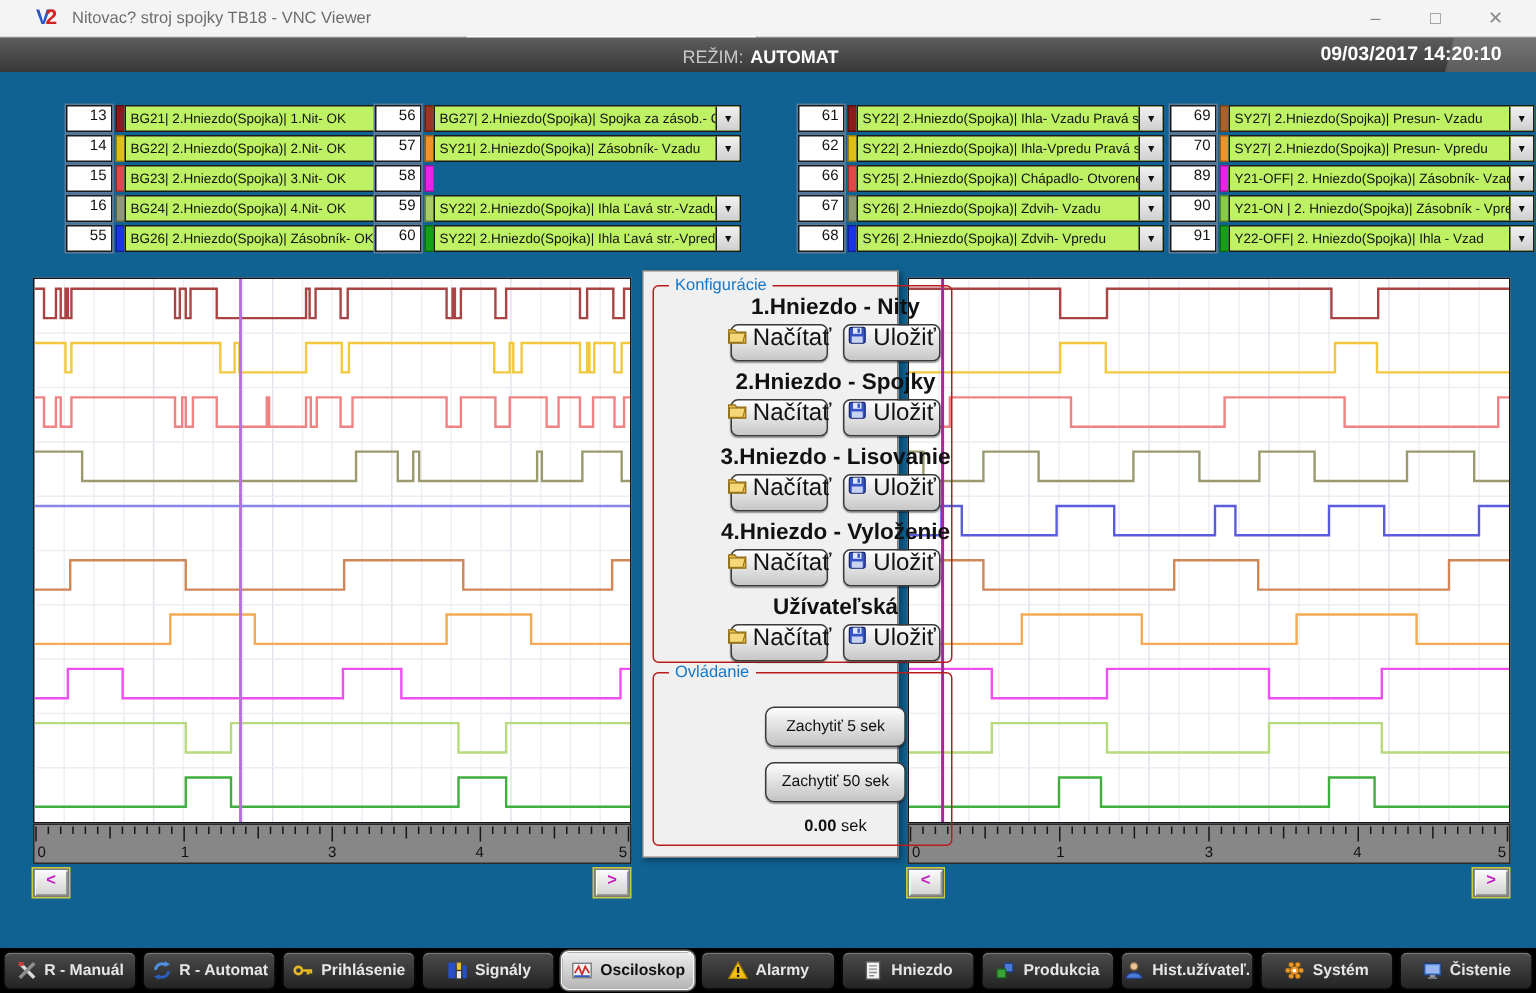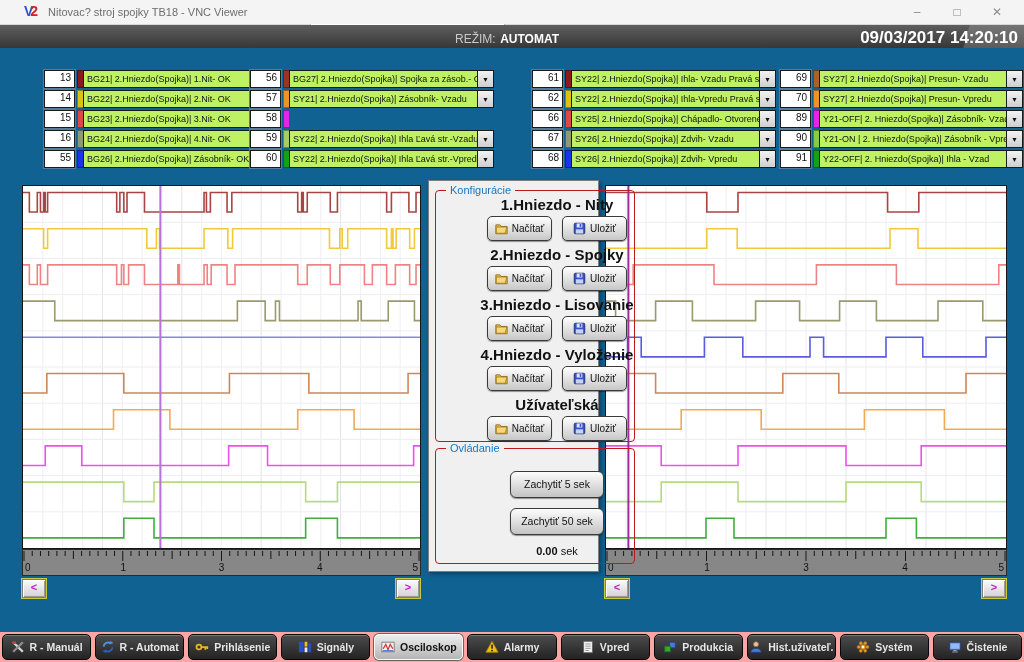--- a/index.html
+++ b/index.html
@@ -12,21 +12,21 @@
   .vnc-logo .v{color:#2b55c4;} .vnc-logo .two{color:#d42222;margin-left:-3px;}
   .win-title{position:absolute;left:48px;top:6px;font-size:11px;color:#6d6d6d;white-space:nowrap;}
   .win-btn{position:absolute;top:2px;width:30px;height:20px;text-align:center;line-height:20px;color:#8a8a8a;font-size:12px;cursor:default;}
   .win-min{right:92px;} .win-max{right:52px;} .win-close{right:12px;}
   .vnc-stub{position:absolute;left:310px;top:24px;width:193px;height:6px;background:#ffffff;border:1px solid #b9b9b9;border-top:none;}
 
   
   .header{position:absolute;left:0;top:25px;width:1024px;height:23px;background:linear-gradient(#5e5e5e,#373737);color:#fff;}
   .hdr-label{color:#c9c9c9;font-size:12px;} .hdr-value{color:#ffffff;font-size:12px;font-weight:bold;}
   .hdr-user{position:absolute;left:14px;top:4px;} .hdr-mode{position:absolute;left:455px;top:4px;}
-  .hdr-dt{position:absolute;right:6px;top:3px;font-size:17px;font-weight:bold;}
+  .hdr-dt{position:absolute;right:23px;top:3px;font-size:13px;font-weight:bold;}
   .hdr-wedge{position:absolute;right:0;top:0;width:130px;height:23px;background:linear-gradient(105deg,rgba(0,0,0,0) 55%,rgba(160,160,160,.35) 56%);}
 
   
   .ch-col{position:absolute;top:70px;}
   .ch-row{display:flex;align-items:stretch;height:18px;margin-bottom:2px;}
   .ch-num{width:26px;background:#fff;border:1px solid #1a1a1a;outline:1px solid #5a7a9a;font-size:10px;color:#111;text-align:right;padding:1px 3px 0 0;}
   .ch-swatch{width:5px;margin-left:2px;border:1px solid rgba(0,0,0,.35);border-right:none;}
   .ch-select{flex:1;display:flex;background:#bef264;border:1px solid #1a1a1a;align-items:center;overflow:hidden;cursor:default;}
   .ch-select-text{flex:1;font-size:9px;color:#111;white-space:nowrap;overflow:hidden;padding:0 2px 0 3px;}
   .ch-arrow{width:15px;align-self:stretch;background:linear-gradient(#f2f2f2,#cfcfcf);border-left:1px solid #1a1a1a;font-size:7px;color:#111;display:flex;align-items:center;justify-content:center;}
@@ -37,28 +37,28 @@
   .scroll-btn{position:absolute;width:22px;height:17px;background:linear-gradient(#fbfbfb,#d2d2d2);border:1px solid #7d7d7d;box-shadow:inset 1px 1px 0 #ffffff, inset -1px -1px 0 #9a9a9a, 0 0 0 1px #caca40;color:#c21dc2;font-weight:bold;font-size:11px;line-height:15px;text-align:center;cursor:pointer;}
 
   
   .cfg-panel{position:absolute;left:428px;top:180px;width:169px;height:390px;background:#f0f0f0;border:1px solid #7e7e7e;box-shadow:2px 2px 4px rgba(0,0,0,.35);}
   .groupbox{position:absolute;left:6px;border:1px solid #b91c1c;border-radius:4px;padding-left:44px;}
   .gb-konfig{top:9px;width:154px;height:250px;}
   .gb-ovlad{top:267px;width:154px;height:114px;}
   .gb-legend{position:absolute;top:-7px;left:10px;background:#f0f0f0;padding:0 4px;font-size:11px;color:#1577c8;}
   .cfg-section-title{text-align:center;font-size:15px;font-weight:bold;color:#111;margin:5px 0 3px 0;}
   .cfg-btn-row{display:flex;justify-content:center;gap:10px;}
-  .cfg-btn{display:flex;align-items:center;justify-content:center;gap:4px;width:63px;height:23px;border:1px solid #3a3a3a;border-radius:5px;background:linear-gradient(#ffffff,#c7c7c7);font-size:10px;color:#111;box-shadow:0 1px 1px rgba(0,0,0,.4);cursor:pointer;}
+  .cfg-btn{display:flex;justify-content:center;gap:4px;width:63px;height:23px;border:1px solid #3a3a3a;border-radius:5px;background:linear-gradient(#ffffff,#c7c7c7);font-size:16px;color:#111;box-shadow:0 1px 1px rgba(0,0,0,.4);cursor:pointer;}
   .cfg-btn .ic{display:inline-flex;}
   .ctl-btn{display:block;margin:0 auto;width:92px;height:25px;border:1px solid #3a3a3a;border-radius:6px;background:linear-gradient(#fdfdfd,#c3c3c3);font-size:10.5px;color:#111;text-align:center;line-height:24px;box-shadow:0 1px 1px rgba(0,0,0,.4);cursor:pointer;}
   .elapsed{ text-align:center;font-size:11px;color:#111;margin-top:10px;}
   .elapsed b{font-weight:bold;}
 
   
-  .taskbar{position:absolute;left:0;top:632px;width:1024px;height:30px;background:#fca5a5;display:flex;align-items:center;gap:4px;padding:0 2px;box-sizing:border-box;}
+  .taskbar{position:absolute;left:0;top:632px;width:1024px;height:30px;background:#000000;display:flex;align-items:center;gap:4px;padding:0 2px;box-sizing:border-box;}
   .tb-btn{flex:1;height:24px;display:flex;align-items:center;justify-content:center;gap:5px;background:linear-gradient(#4c4c4c,#232323);border:1px solid #080808;border-radius:5px;box-shadow:inset 0 1px 0 rgba(255,255,255,.25);color:#e6e6e6;font-size:10.5px;font-weight:bold;white-space:nowrap;overflow:hidden;cursor:pointer;}
   .tb-btn.active{background:linear-gradient(#ededed,#b5b5b5);color:#111;border-color:#fafafa;box-shadow:0 0 0 1px #666;}
   .tb-icon{display:inline-flex;}
 </style>
 </head>
 <body>
 
 <div id="screen">
 
   <div class="titlebar">
@@ -634,21 +634,21 @@
         </span>
         <span>Alarmy</span>
       </div>
       <div class="tb-btn">
         <span class="tb-icon">
           <svg width="14" height="14" viewBox="0 0 16 16">
             <rect x="3" y="1.5" width="10" height="13" fill="#f5f5f5" stroke="#666"></rect>
             <path d="M5 4.5h6M5 7h6M5 9.5h6M5 12h4" stroke="#8a8a8a" stroke-width="1"></path>
           </svg>
         </span>
-        <span>Vpred</span>
+        <span>Hniezdo</span>
       </div>
       <div class="tb-btn">
         <span class="tb-icon">
           <svg width="14" height="14" viewBox="0 0 16 16">
             <rect x="7.5" y="2.5" width="6.5" height="6.5" fill="#4a7ad5" stroke="#1d3f8a"></rect>
             <rect x="2" y="7" width="6.5" height="6.5" fill="#3aa33a" stroke="#1d6b1d"></rect>
           </svg>
         </span>
         <span>Produkcia</span>
       </div>

